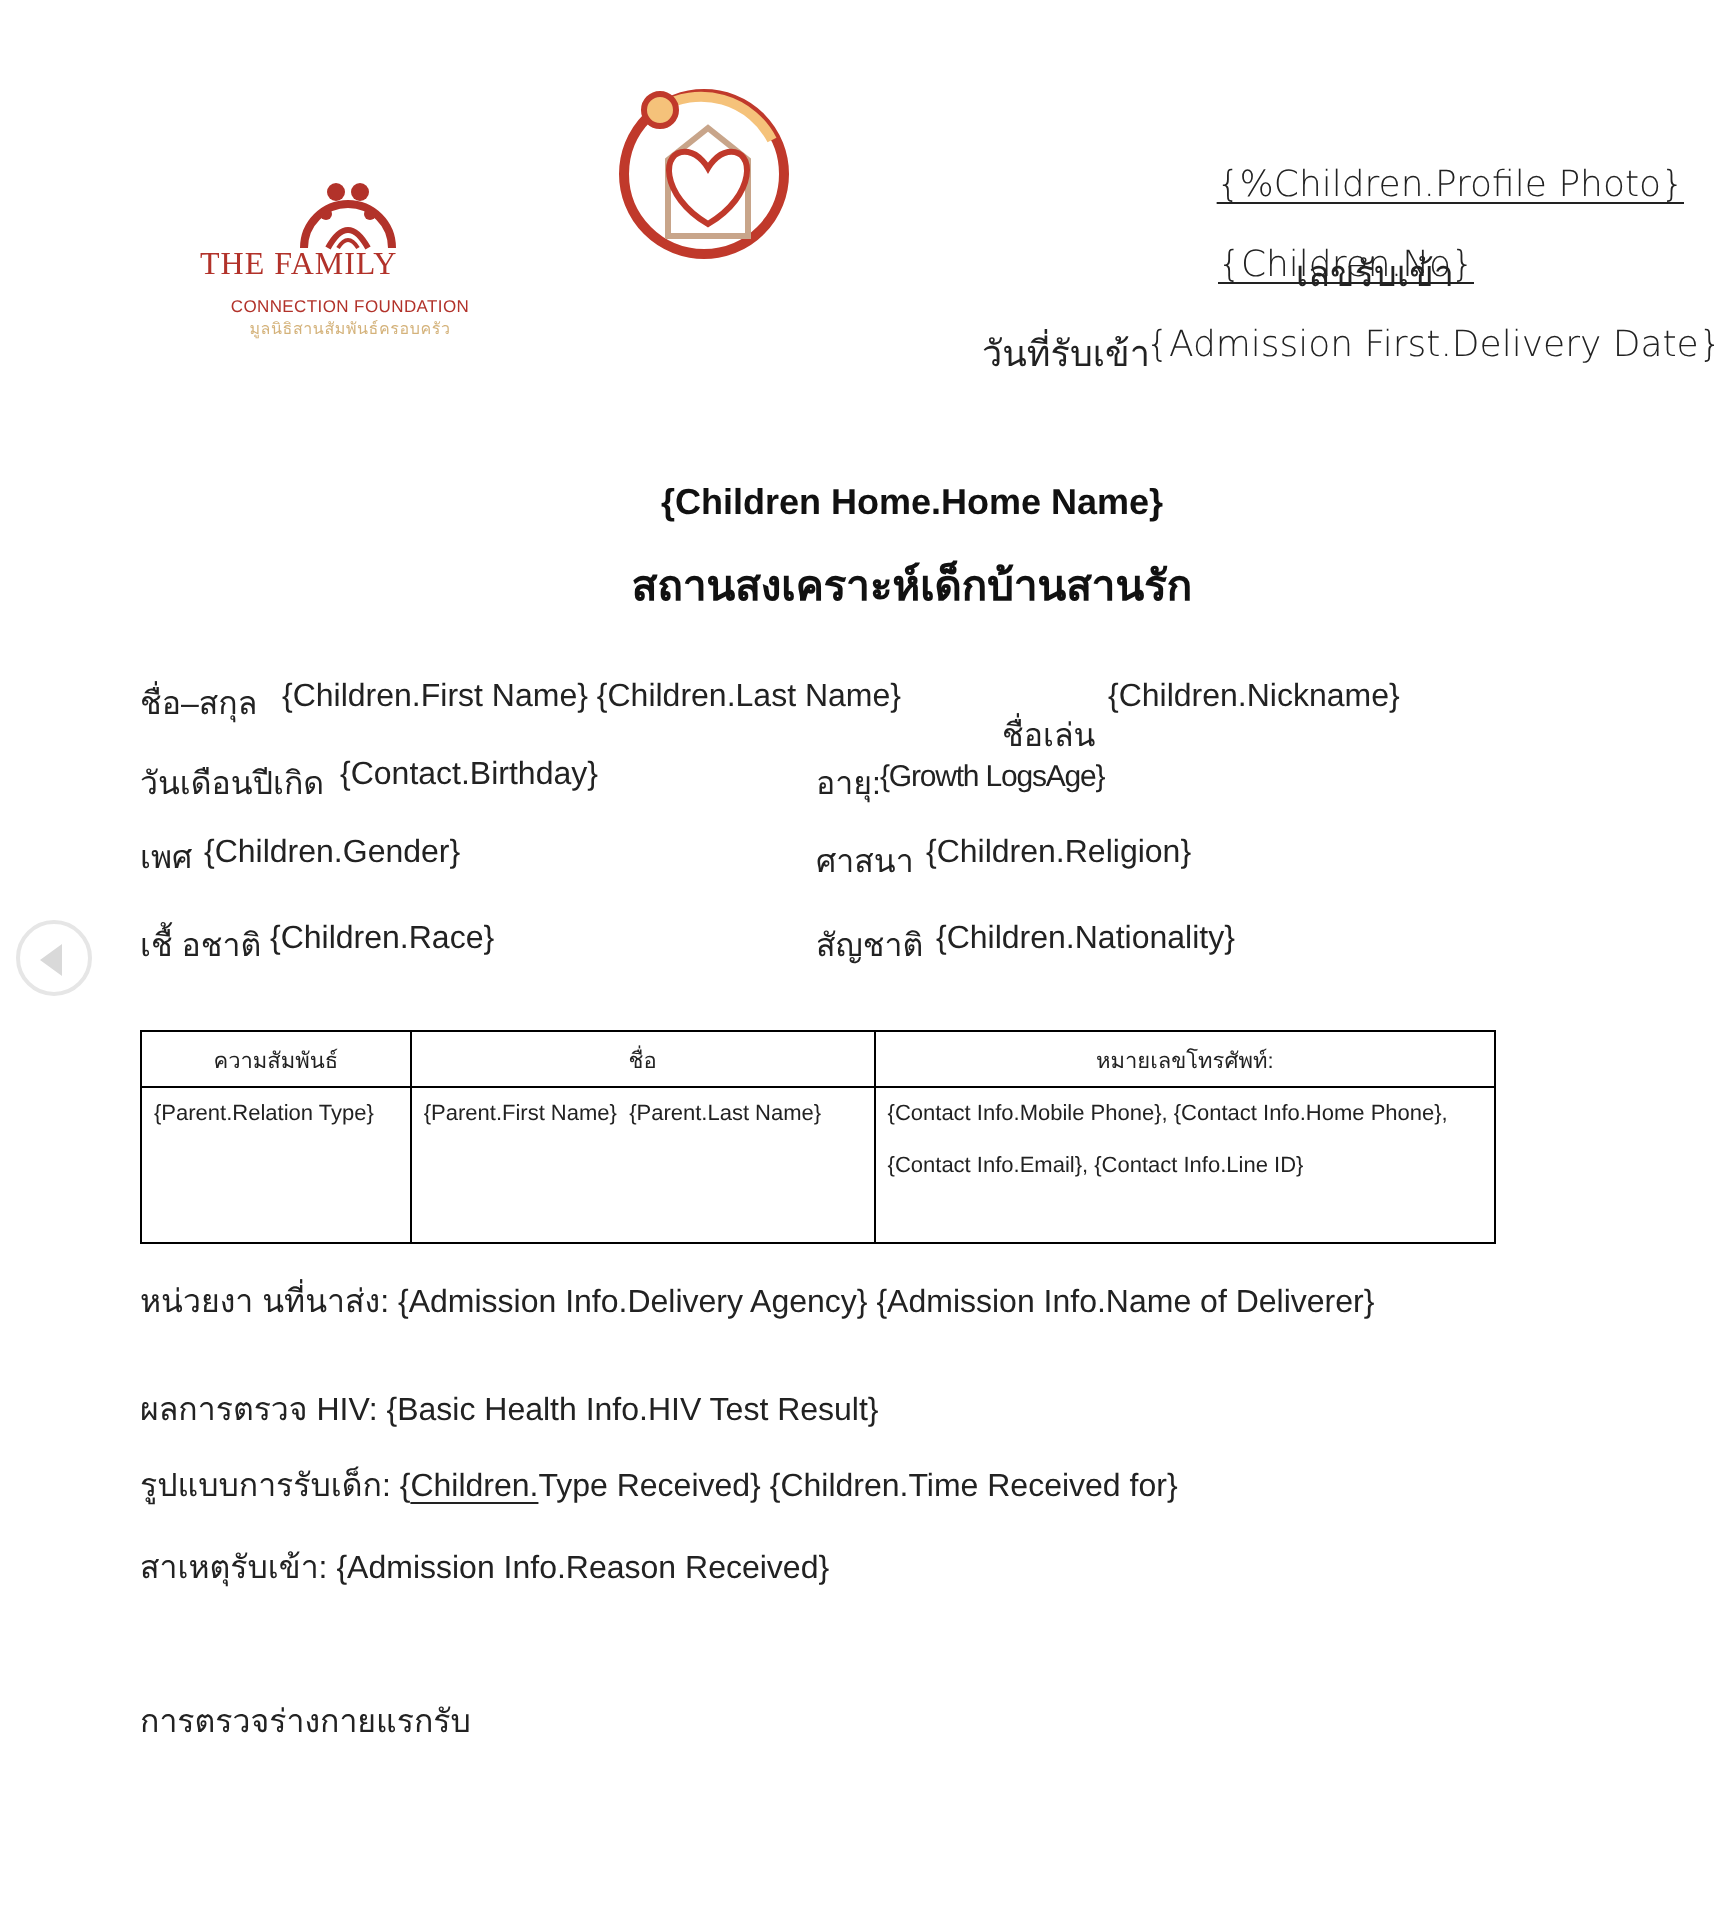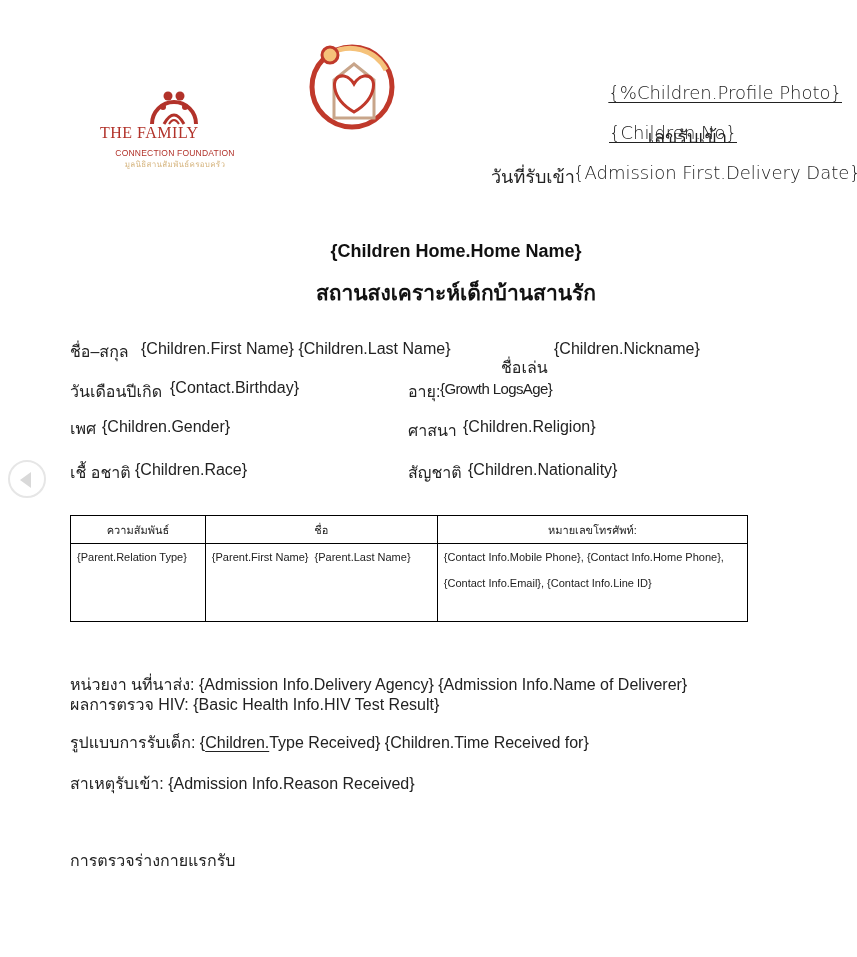--- a/index.html
+++ b/index.html
@@ -122,21 +122,21 @@
   </thead>
   <tbody>
     <tr>
       <td class="c1">{Parent.Relation Type}</td>
       <td class="c2" style="white-space:pre;">{Parent.First Name}  {Parent.Last Name}</td>
       <td class="c3">{Contact Info.Mobile Phone}, {Contact Info.Home Phone}, {Contact Info.Email}, {Contact Info.Line ID}</td>
     </tr>
   </tbody>
 </table>
 
-<div class="abs row" style="left:70px; top:672px;">
+<div class="abs row" style="left:70px; top:638px;">
   <span>หน่วยงา นที่นาส่ง:</span>
   <span>{Admission Info.Delivery Agency} {Admission Info.Name of Deliverer}</span>
 </div>
 
 <div class="abs row" style="left:70px; top:692px;">
   <span>ผลการตรวจ</span>
   <span>HIV: {Basic Health Info.HIV Test Result}</span>
 </div>
 
 <div class="abs row" style="left:70px; top:730px;">

